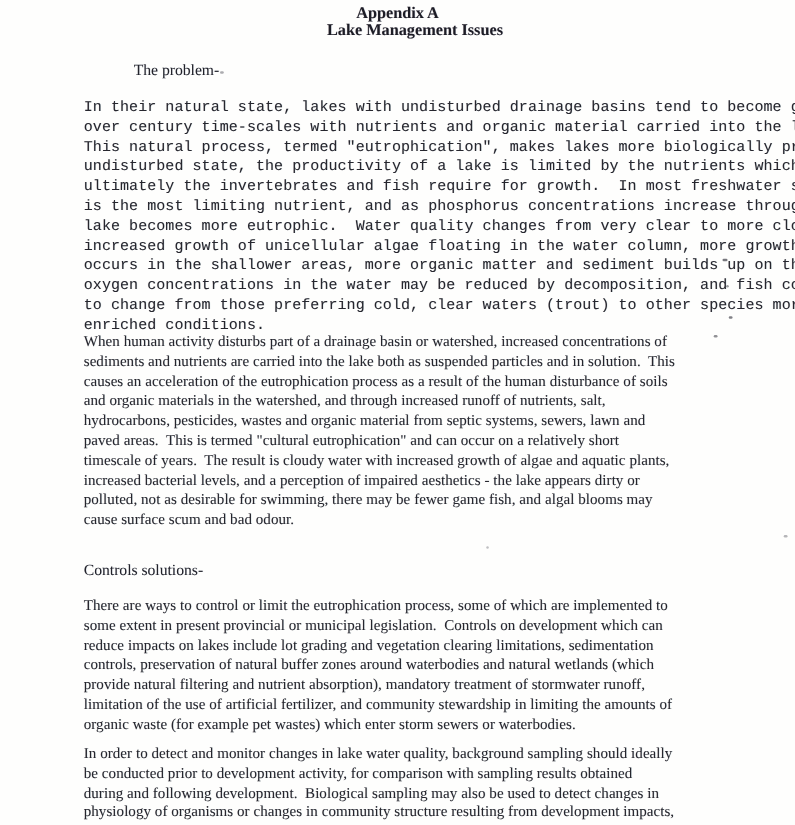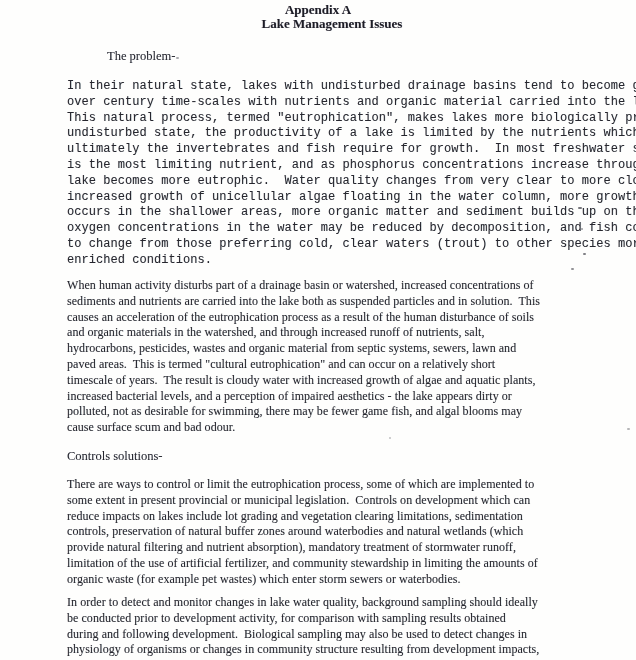--- a/index.html
+++ b/index.html
@@ -45,21 +45,21 @@
     left: 67px;
     width: 566px;
     font-size: 12px;
     line-height: 15.8px;
     white-space: pre;
     letter-spacing: 0.05px;
     color: #26262e;
     text-shadow: 0.4px 0 0 rgba(0,90,110,0.16), -0.4px 0 0 rgba(120,40,40,0.10);
   }
   .p1 { top: 79px; font-family: Liberation Mono, monospace; }
-  .p2 { top: 278px; }
+  .p2 { top: 266px; }
   .p3 { top: 477px; }
   .p4 { top: 595px; }
   .speck {
     position: absolute;
     background: #4a4a52;
     border-radius: 1px;
   }
 </style>
 </head>
 <body>

